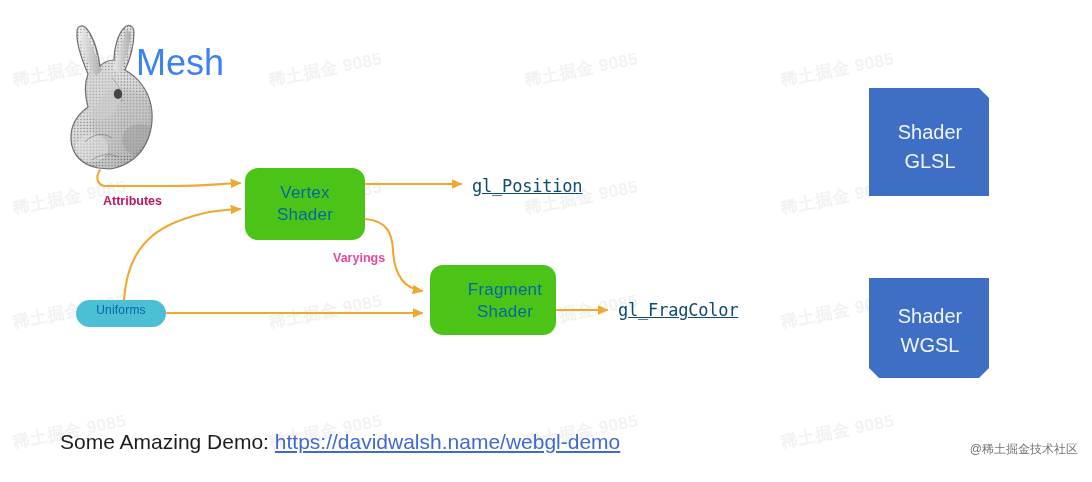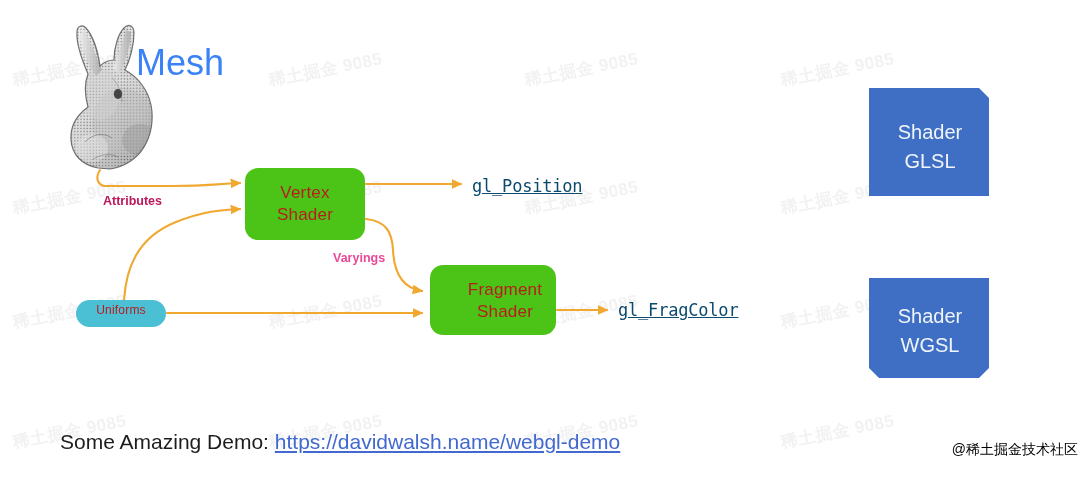--- a/index.html
+++ b/index.html
@@ -94,21 +94,21 @@
     letter-spacing: -0.2px;
     text-decoration: underline;
   }
   .out-position { left: 472px; top: 176px; }
   .out-fragcolor { left: 618px; top: 300px; }
 
   
   .boxtext {
     position: absolute;
     z-index: 6;
-    color: #b91c1c;
+    color: #0369a1;
     font-family: "Liberation Sans", sans-serif;
     font-size: 17px;
     font-weight: 400;
     text-align: center;
     line-height: 1.32;
     pointer-events: none;
     letter-spacing: 0.2px;
   }
   .vs-text {
     left: 245px; top: 182px; width: 120px;
@@ -150,22 +150,22 @@
   .footer a {
     color: #4169cf;
     text-decoration: underline;
     text-underline-offset: 2px;
   }
   .credit {
     position: absolute;
     right: 14px;
     top: 441px;
     z-index: 6;
-    font-size: 14px;
-    color: #000000;
+    font-size: 12px;
+    color: #737373;
     font-family: "Liberation Sans", sans-serif;
     white-space: nowrap;
   }
 </style>
 </head>
 <body>
 
 <div id="canvas">
 
   <div class="wm-layer">

